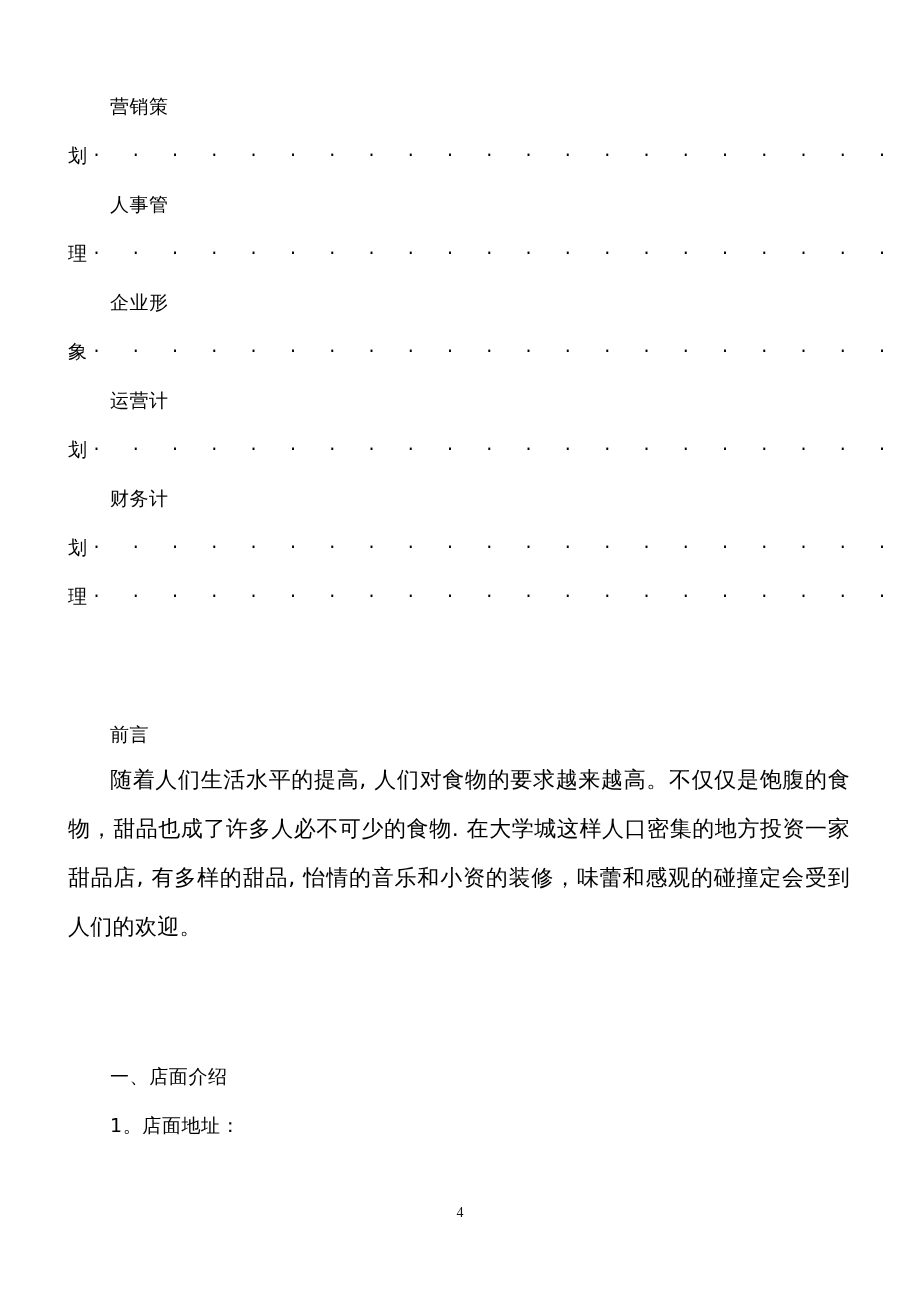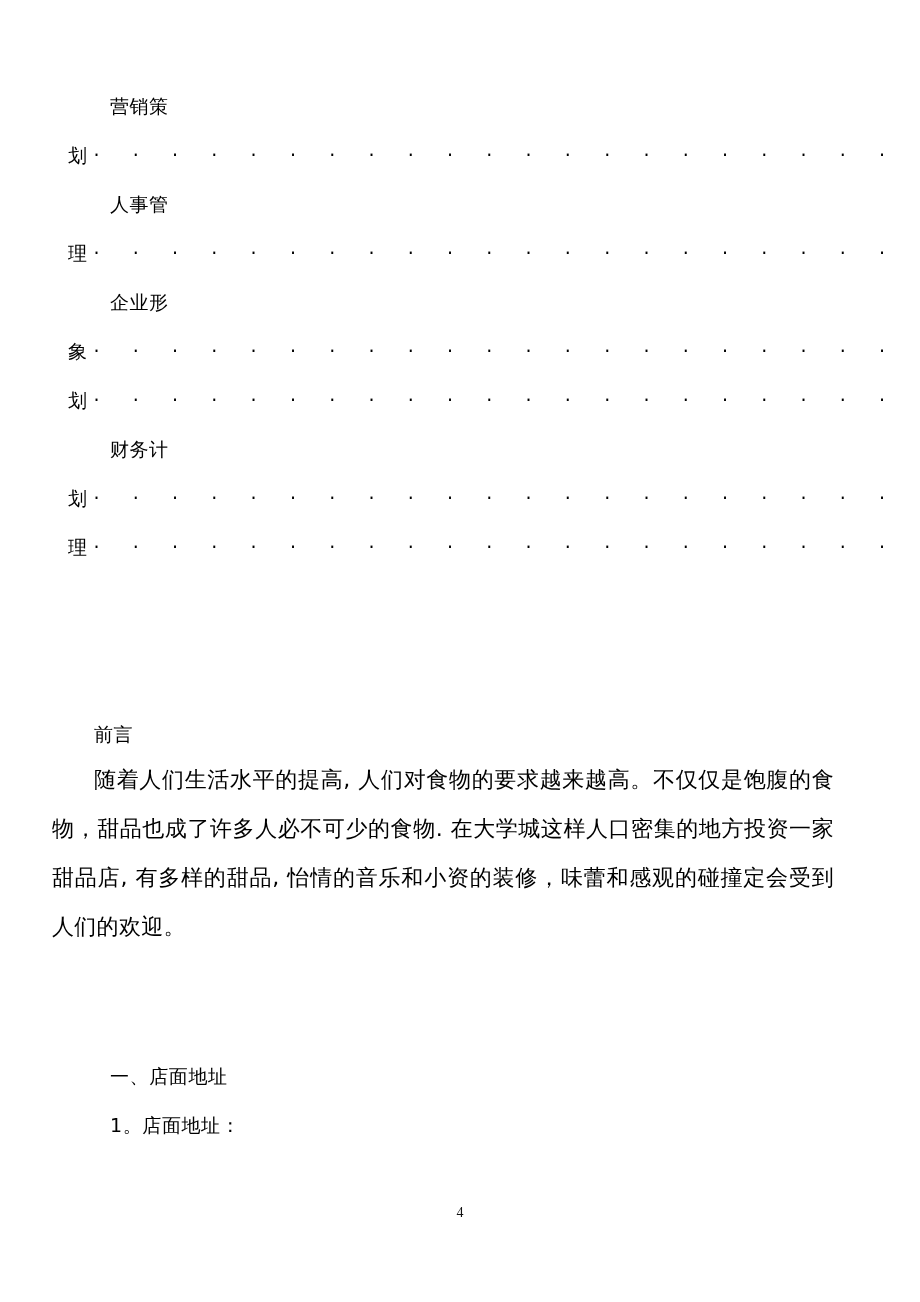--- a/index.html
+++ b/index.html
@@ -65,21 +65,21 @@
     padding-left: 6px;
     padding-right: 0px;
     overflow: hidden;
     line-height: 49px;
   }
 
   
 
   .preface {
     position: absolute;
-    left: 52px;
+    left: 68px;
     top: 714px;
     width: 790px;
   }
 
   .preface-heading {
     font-size: 19px;
     line-height: 41px;
     padding-left: 42px;
     letter-spacing: 0.5px;
   }
@@ -152,20 +152,21 @@
     <div class="toc-entry">
       <div class="toc-title-line">企业形</div>
       <div class="toc-leader-line">
         <span class="toc-tail-char">象</span>
         <span class="toc-dots">· · · · · · · · · · · · · · · · · · · · · · · · · · · ·</span>
 
       </div>
     </div>
 
     <div class="toc-entry">
+      <div class="toc-title-line">运营计</div>
       <div class="toc-leader-line">
         <span class="toc-tail-char">划</span>
         <span class="toc-dots">· · · · · · · · · · · · · · · · · · · · · · · · · · · ·</span>
 
       </div>
     </div>
 
     <div class="toc-entry">
       <div class="toc-title-line">财务计</div>
       <div class="toc-leader-line">
@@ -184,19 +185,19 @@
     </div>
 
   </div>
 
   <div class="preface">
     <div class="preface-heading">前言</div>
     <div class="preface-body">随着人们生活水平的提高, 人们对食物的要求越来越高。不仅仅是饱腹的食物，甜品也成了许多人必不可少的食物. 在大学城这样人口密集的地方投资一家甜品店, 有多样的甜品, 怡情的音乐和小资的装修，味蕾和感观的碰撞定会受到人们的欢迎。</div>
   </div>
 
   <div class="section">
-    <div class="section-line">一、店面地址</div>
+    <div class="section-line">一、店面介绍</div>
     <div class="section-line">1。店面地址：</div>
   </div>
 
   <div class="footer-pageno">4</div>
 
 </div>
 
 </body></html>

